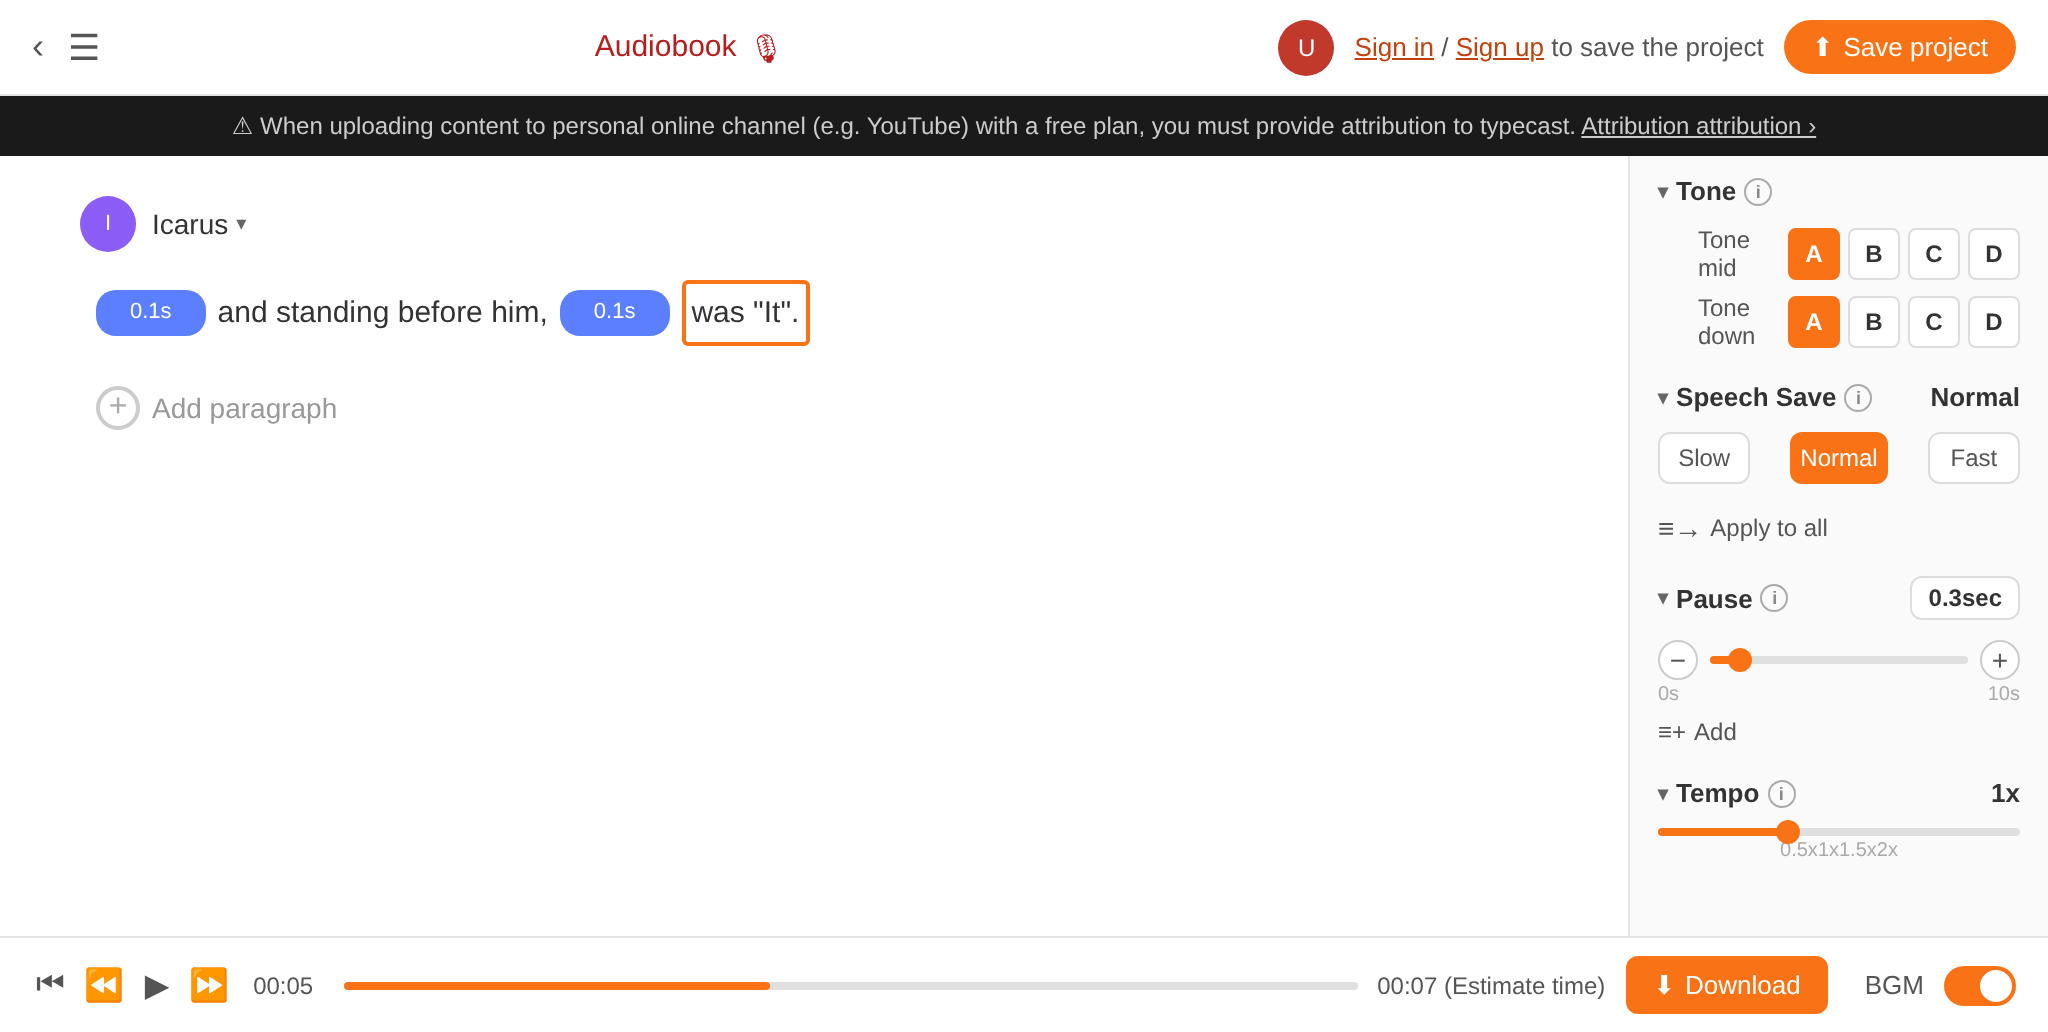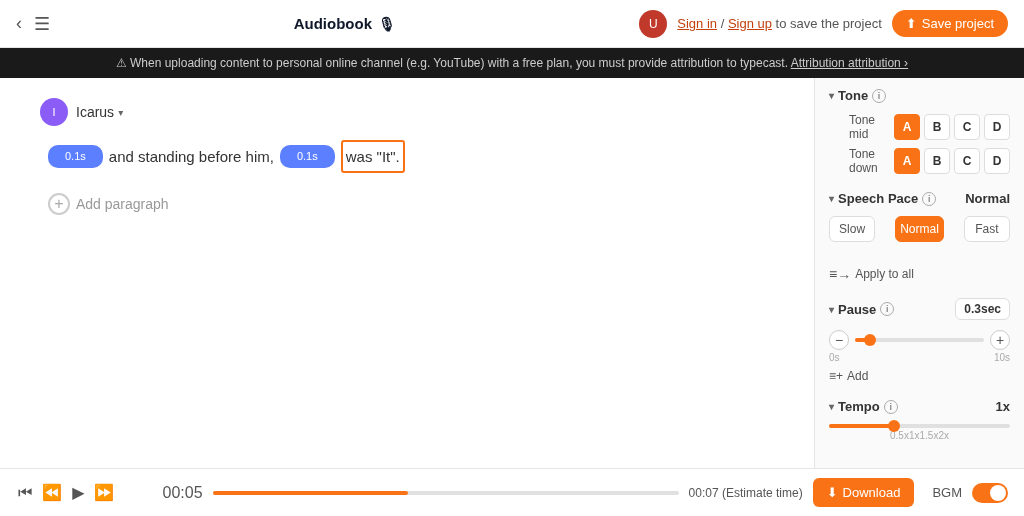--- a/index.html
+++ b/index.html
@@ -9,21 +9,21 @@
     .header {
       background: #fff;
       border-bottom: 1px solid #e5e5e5;
       height: 48px;
       display: flex;
       align-items: center;
       padding: 0 16px;
       flex-shrink: 0;
     }
     .header-left { display: flex; align-items: center; gap: 12px; }
-    .header-center { flex: 1; display: flex; justify-content: center; align-items: center; gap: 6px; font-size: 15px; font-weight: 700; color: #0f172a; text-align: center; }
+    .header-center { flex: 1; display: flex; justify-content: center; align-items: center; gap: 6px; font-size: 15px; font-weight: 400; color: #b91c1c; text-align: center; }
     .header-right { display: flex; align-items: center; gap: 10px; }
     .back-btn { background: none; border: none; cursor: pointer; font-size: 18px; color: #555; }
     .menu-btn { background: none; border: none; cursor: pointer; font-size: 18px; color: #555; }
     .mic-icon { font-size: 14px; }
     .avatar { width: 28px; height: 28px; border-radius: 50%; background: #c0392b; display: flex; align-items: center; justify-content: center; color: white; font-size: 12px; }
     .signin-text { font-size: 13px; color: #555; }
     .signin-text a { color: #c2410c; text-decoration: underline; cursor: pointer; }
     .save-btn {
       background: #f97316;
       color: white;
@@ -194,21 +194,21 @@
       font-weight: 600;
       cursor: pointer;
       display: flex;
       align-items: center;
       justify-content: center;
       color: #333;
     }
     .tone-btn.active { background: #f97316; color: white; border-color: #f97316; }
 
     
-    .pace-btns { display: flex; gap: 20px; margin-bottom: 24px; }
+    .pace-btns { display: flex; gap: 20px; margin-bottom: 14px; }
     .pace-btn {
       flex: 1;
       padding: 5px 4px;
       border: 1px solid #ddd;
       border-radius: 6px;
       background: #fff;
       font-size: 12px;
       cursor: pointer;
       color: #555;
       text-align: center;
@@ -344,21 +344,21 @@
     }
     .transport-btns { display: flex; align-items: center; gap: 6px; }
     .transport-btn {
       background: none;
       border: none;
       cursor: pointer;
       color: #555;
       font-size: 16px;
       padding: 2px;
     }
-    .time-start { font-size: 16px; color: #555; min-width: 35px; margin-left: 36px; }
+    .time-start { font-size: 12px; color: #555; min-width: 35px; }
     .progress-bar-container {
       flex: 1;
       height: 4px;
       background: #e0e0e0;
       border-radius: 2px;
       position: relative;
       cursor: pointer;
     }
     .progress-fill {
       height: 100%;
@@ -476,21 +476,21 @@
           <button class="tone-btn">B</button>
           <button class="tone-btn">C</button>
           <button class="tone-btn">D</button>
         </div>
       </div>
     </div>
 
     <div class="panel-section">
       <div class="section-header">
         <span class="collapse-arrow">▾</span>
-        <span>Speech Pace</span>
+        <span>Speech Save</span>
         <span class="info-icon">i</span>
         <span class="section-value">Normal</span>
       </div>
       <div class="pace-btns">
         <button class="pace-btn">Slow</button>
         <button class="pace-btn active">Normal</button>
         <button class="pace-btn">Fast</button>
       </div>
       <div class="apply-all">
         <span class="apply-icon">≡→</span>

